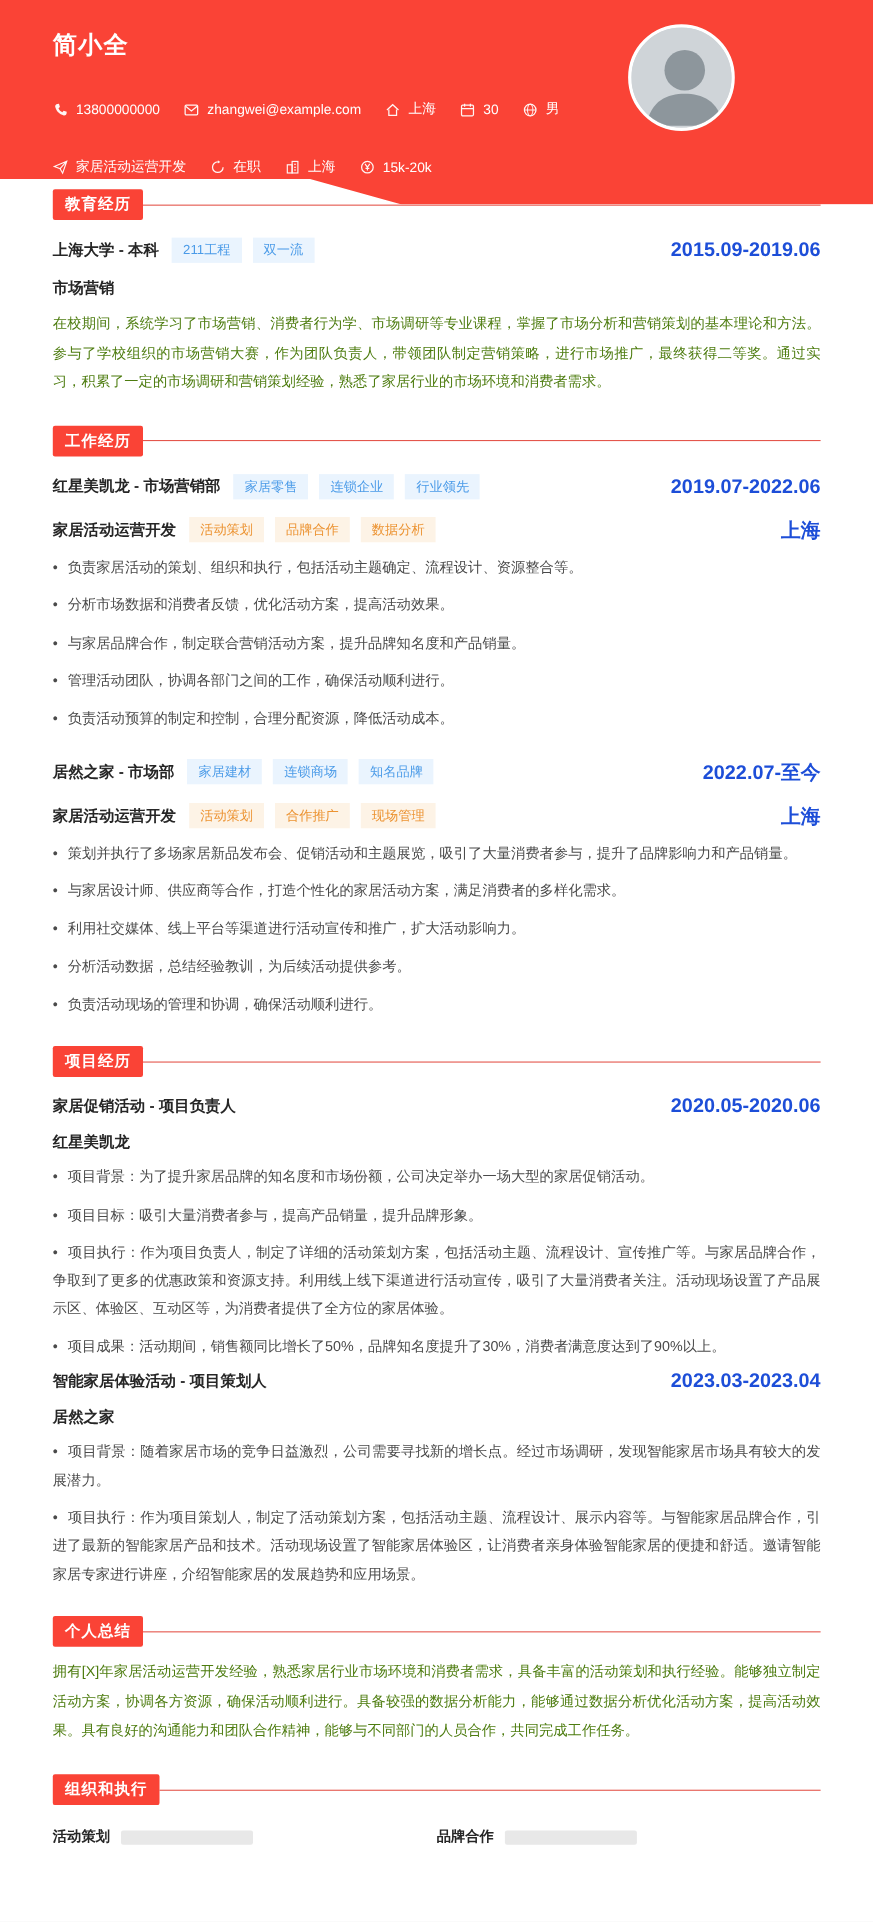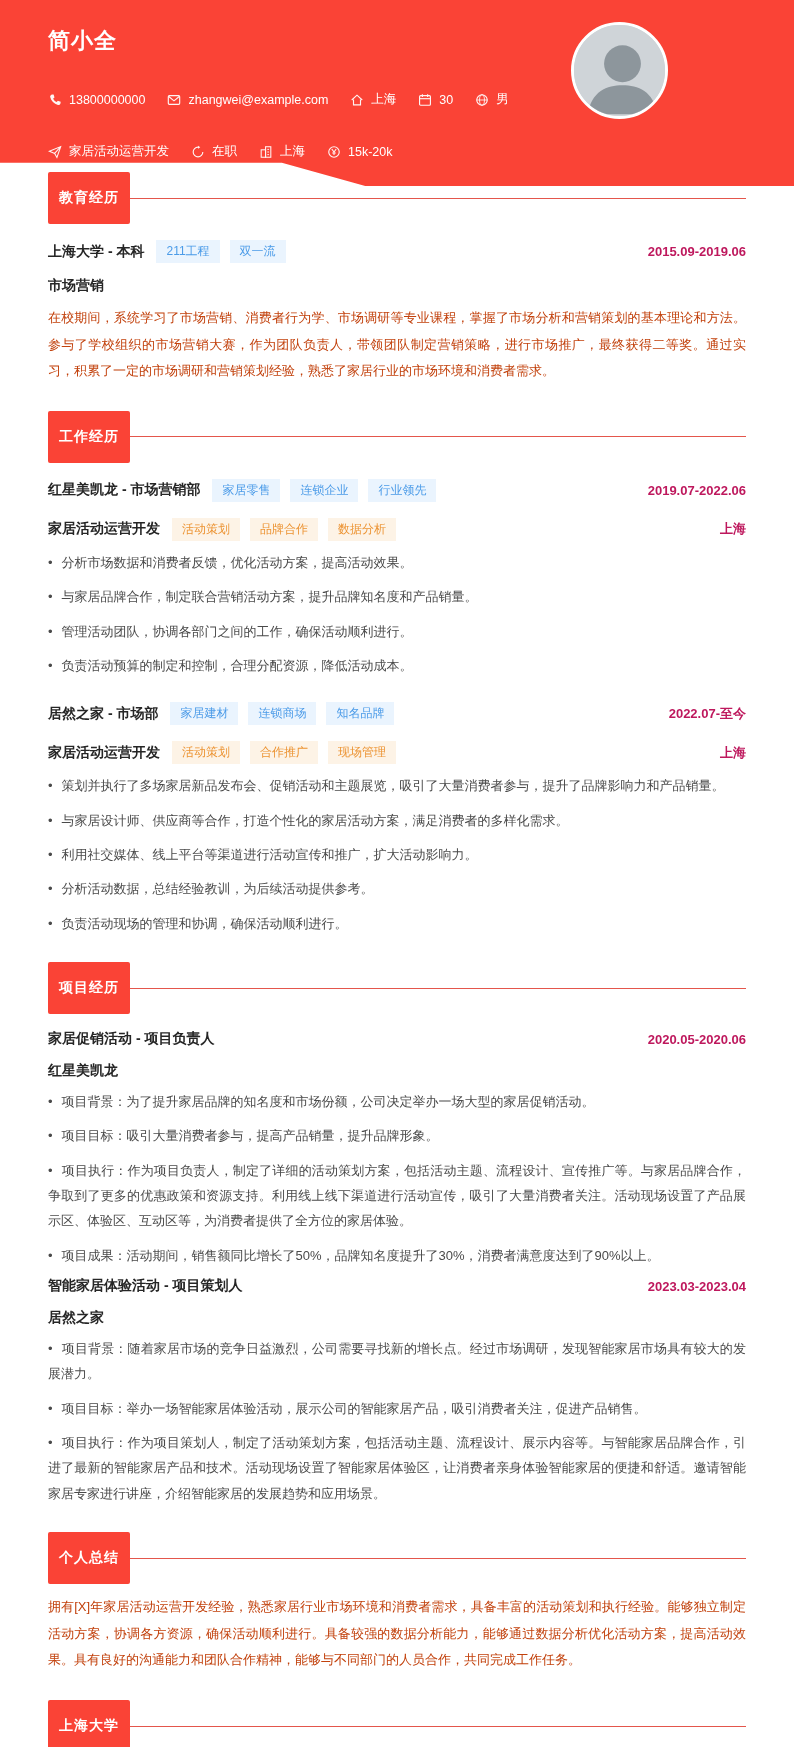--- a/index.html
+++ b/index.html
@@ -13,34 +13,34 @@
   .crow { display: flex; align-items: center; font-size: 12.5px; margin-top: 15px; }
   .citem { display: flex; align-items: center; margin-right: 22px; margin-top: 20px; }
   .cicon { width: 14px; height: 14px; margin-right: 7px; flex: 0 0 auto; opacity: .95; }
   .avatar { position: absolute; right: 126px; top: 22px; width: 97px; height: 97px; border-radius: 50%;
             border: 3px solid #fff; background: #ccd2d6; overflow: hidden; }
 
   
   .content { padding: 0 48px 40px; }
   .sec-head { display: flex; align-items: center; margin: 26px 0 10px; }
   .sec-head.first { margin-top: -14px; position: relative; z-index: 2; }
-  .sec-badge { background: #fa4336; color: #fff; font-size: 14px; font-weight: bold; padding: 17px 11px;
+  .sec-badge { background: #fa4336; color: #fff; font-size: 14px; font-weight: bold; padding: 5px 11px;
                border-radius: 2px; letter-spacing: 1px; white-space: nowrap; }
   .sec-line { flex: 1; height: 1px; background: #e4564c; }
 
   .row { display: flex; align-items: center; justify-content: space-between; margin: 16px 0 6px; gap: 32px; }
   .row-l { display: flex; align-items: center; }
   .etitle { font-size: 14px; font-weight: bold; color: #262626; margin-right: 12px; white-space: nowrap; }
   .tag { font-size: 12px; padding: 3px 10px; border-radius: 0; margin-right: 10px; white-space: nowrap; }
   .tag.blue { background: #eaf4fe; color: #4b9be8; }
   .tag.orange { background: #fdf3e6; color: #ec9332; }
-  .rmeta { font-size: 13px; font-weight: bold; color: #be185d; white-space: nowrap; }
+  .rmeta { font-size: 18px; font-weight: bold; color: #1d4ed8; white-space: nowrap; }
 
   .subline { font-size: 14px; font-weight: bold; color: #262626; margin: 14px 0 6px; }
-  .para { font-size: 13px; color: #c2410c; line-height: 2.05; margin: 10px 0 4px; text-align: justify; }
+  .para { font-size: 13px; color: #4d7c0f; line-height: 2.05; margin: 10px 0 4px; text-align: justify; }
   .bullet { font-size: 13px; color: #4a4a4a; line-height: 1.95; margin: 9px 0; text-align: justify; }
   .dot { margin-right: 9px; color: #4a4a4a; }
 
   
   .skills { display: grid; grid-template-columns: 1fr 1fr; row-gap: 20px; margin: 20px 0 6px; }
   .skill { display: flex; align-items: center; }
   .skill-label { font-size: 13px; font-weight: bold; color: #262626; margin-right: 10px; white-space: nowrap; }
   .track { width: 120px; height: 13px; background: #e8e8e8; border-radius: 2px; overflow: hidden; }
   .fill { height: 100%; background: #fa4336; clip-path: polygon(0 0, 100% 0, calc(100% - 7px) 100%, 0 100%); }
 </style>
@@ -167,20 +167,21 @@
     </div>
     <div class="row">
       <span class="row-l">
         <span class="etitle">家居活动运营开发</span>
         <span class="tag orange">活动策划</span>
         <span class="tag orange">品牌合作</span>
         <span class="tag orange">数据分析</span>
       </span>
       <span class="rmeta">上海</span>
     </div>
+    <p class="bullet"><span class="dot">•</span><span>负责家居活动的策划、组织和执行，包括活动主题确定、流程设计、资源整合等。</span></p>
     <p class="bullet"><span class="dot">•</span><span>分析市场数据和消费者反馈，优化活动方案，提高活动效果。</span></p>
     <p class="bullet"><span class="dot">•</span><span>与家居品牌合作，制定联合营销活动方案，提升品牌知名度和产品销量。</span></p>
     <p class="bullet"><span class="dot">•</span><span>管理活动团队，协调各部门之间的工作，确保活动顺利进行。</span></p>
     <p class="bullet"><span class="dot">•</span><span>负责活动预算的制定和控制，合理分配资源，降低活动成本。</span></p>
 
     <div class="row" style="margin-top:24px">
       <span class="row-l">
         <span class="etitle">居然之家 - 市场部</span>
         <span class="tag blue">家居建材</span>
         <span class="tag blue">连锁商场</span>
@@ -217,31 +218,30 @@
     <p class="bullet"><span class="dot">•</span><span>项目目标：吸引大量消费者参与，提高产品销量，提升品牌形象。</span></p>
     <p class="bullet"><span class="dot">•</span><span>项目执行：作为项目负责人，制定了详细的活动策划方案，包括活动主题、流程设计、宣传推广等。与家居品牌合作，争取到了更多的优惠政策和资源支持。利用线上线下渠道进行活动宣传，吸引了大量消费者关注。活动现场设置了产品展示区、体验区、互动区等，为消费者提供了全方位的家居体验。</span></p>
     <p class="bullet"><span class="dot">•</span><span>项目成果：活动期间，销售额同比增长了50%，品牌知名度提升了30%，消费者满意度达到了90%以上。</span></p>
 
     <div class="row" style="margin-top:8px">
       <span class="etitle">智能家居体验活动 - 项目策划人</span>
       <span class="rmeta">2023.03-2023.04</span>
     </div>
     <div class="subline">居然之家</div>
     <p class="bullet"><span class="dot">•</span><span>项目背景：随着家居市场的竞争日益激烈，公司需要寻找新的增长点。经过市场调研，发现智能家居市场具有较大的发展潜力。</span></p>
-    <p class="bullet"><span class="dot">•</span><span>项目目标：举办一场智能家居体验活动，展示公司的智能家居产品，吸引消费者关注，促进产品销售。</span></p>
     <p class="bullet"><span class="dot">•</span><span>项目执行：作为项目策划人，制定了活动策划方案，包括活动主题、流程设计、展示内容等。与智能家居品牌合作，引进了最新的智能家居产品和技术。活动现场设置了智能家居体验区，让消费者亲身体验智能家居的便捷和舒适。邀请智能家居专家进行讲座，介绍智能家居的发展趋势和应用场景。</span></p>
 
     <div class="sec-head">
       <span class="sec-badge">个人总结</span>
       <span class="sec-line"></span>
     </div>
     <p class="para">拥有[X]年家居活动运营开发经验，熟悉家居行业市场环境和消费者需求，具备丰富的活动策划和执行经验。能够独立制定活动方案，协调各方资源，确保活动顺利进行。具备较强的数据分析能力，能够通过数据分析优化活动方案，提高活动效果。具有良好的沟通能力和团队合作精神，能够与不同部门的人员合作，共同完成工作任务。</p>
 
     <div class="sec-head">
-      <span class="sec-badge">上海大学</span>
+      <span class="sec-badge">组织和执行</span>
       <span class="sec-line"></span>
     </div>
     <div class="skills">
       <div class="skill">
         <span class="skill-label">活动策划</span>
         <span class="track"><span class="fill" style="width: 90%;"></span></span>
       </div>
       <div class="skill">
         <span class="skill-label">品牌合作</span>
         <span class="track"><span class="fill" style="width: 85%;"></span></span>

